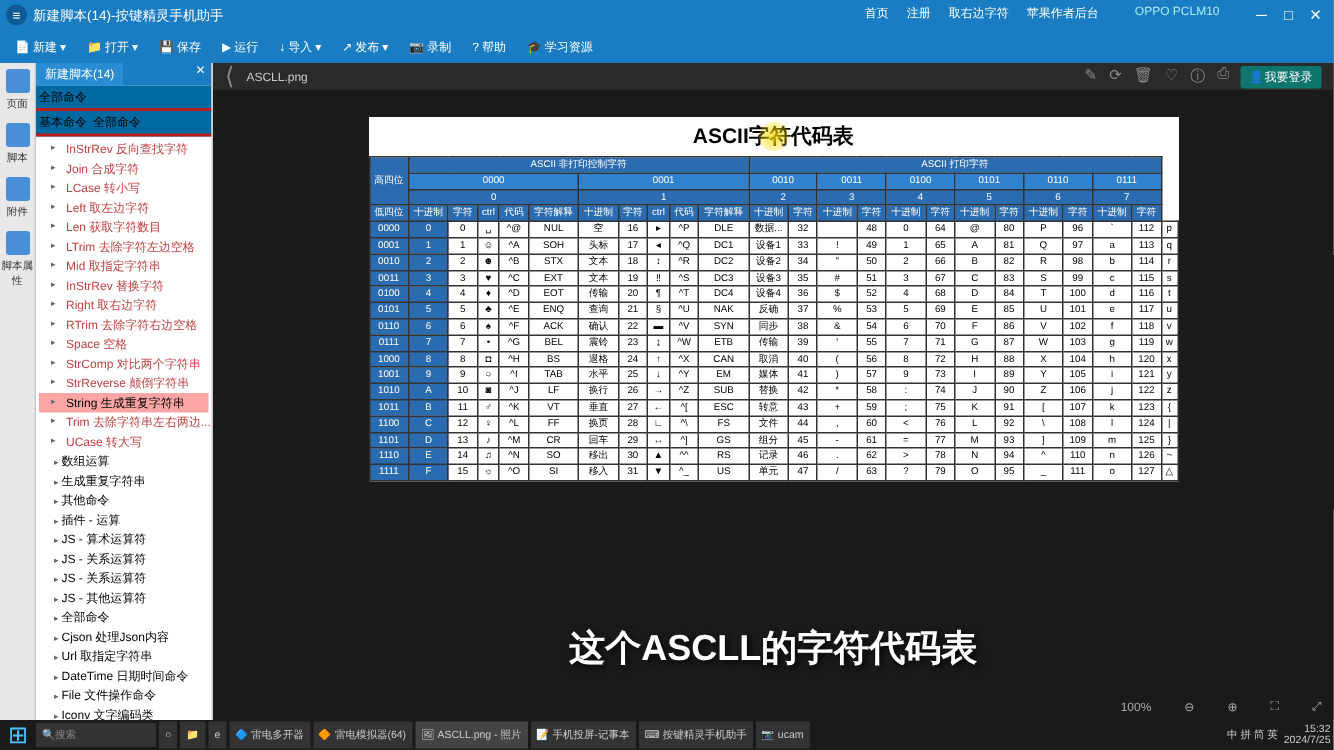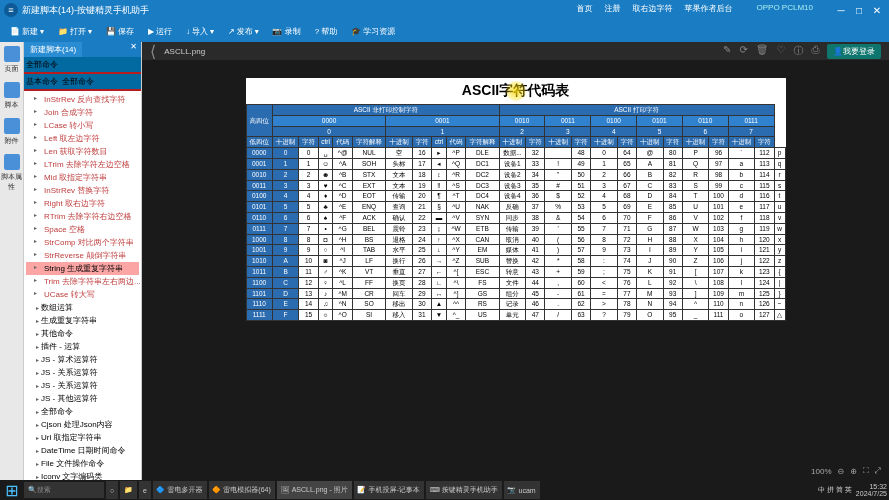--- a/index.html
+++ b/index.html
@@ -35,21 +35,21 @@
 .image-area{background:#1a1a1a;padding:18px 8px 28px;height:calc(100% - 18px);display:flex;justify-content:center;align-items:flex-start;position:relative}
 .ascii-table{background:#fff;width:540px;font-size:7px}
 .table-title{text-align:center;font-size:14px;font-weight:bold;padding:4px;color:#000;position:relative}
 .highlight-circle{position:absolute;width:20px;height:20px;background:radial-gradient(circle,rgba(255,220,0,0.8),rgba(255,220,0,0));border-radius:50%;top:50%;left:50%;transform:translate(-50%,-50%)}
 table{border-collapse:collapse;width:100%}
 th,td{border:1px solid #333;text-align:center;padding:1px 2px;font-size:6.5px;line-height:1.2}
 th{background:#2b6cb0;color:#fff;font-weight:normal}
 th.hdr2{background:#3182ce}
 .rowlabel{background:#2b6cb0;color:#fff}
 .caption-overlay{position:absolute;bottom:32px;left:50%;transform:translateX(-50%);font-size:24px;color:#fff;font-weight:bold;text-shadow:2px 2px 4px rgba(0,0,0,0.8);white-space:nowrap;z-index:10}
-.zoom-bar{position:absolute;bottom:4px;right:8px;display:flex;gap:6px;align-items:center;color:#aaa;font-size:8px}
+.zoom-bar{position:absolute;bottom:4px;right:8px;display:flex;gap:22px;align-items:center;color:#aaa;font-size:8px}
 .login-badge{position:absolute;top:44px;right:8px;background:#0f766e;color:#fff;font-size:8px;padding:2px 6px;border-radius:2px;z-index:20}
 .statusbar{height:14px;background:#f0f0f0;border-top:1px solid #ccc;font-size:7px;display:flex;align-items:center;padding:0 4px;color:#666}
 .taskbar{position:absolute;bottom:0;left:0;right:0;height:20px;background:#1a1a1a;display:flex;align-items:center;padding:0 2px;gap:2px}
 .task-item{height:18px;background:#333;color:#ccc;font-size:7px;padding:0 4px;display:flex;align-items:center;gap:2px}
 .task-item.active{background:#444}
 .task-right{margin-left:auto;display:flex;gap:4px;color:#ccc;font-size:7px;align-items:center}
 .start-btn{width:20px;height:18px;display:flex;align-items:center;justify-content:center;color:#4cc2ff}
 .search-box{width:80px;height:16px;background:#333;color:#888;font-size:7px;padding:0 4px;display:flex;align-items:center}
 </style>
 </head>
@@ -638,20 +638,21 @@
                 <td>95</td>
                 <td>_</td>
                 <td>111</td>
                 <td>o</td>
                 <td>127</td>
                 <td>△</td>
               </tr>
             </tbody>
           </table>
       </div>
+      <div class="caption-overlay">这个ASCLL的字符代码表</div>
       <div class="zoom-bar">
         <span>100%</span>
         <span>⊖</span>
         <span>⊕</span>
         <span>⛶</span>
         <span>⤢</span>
       </div>
     </div>
   </div>
 </div>

